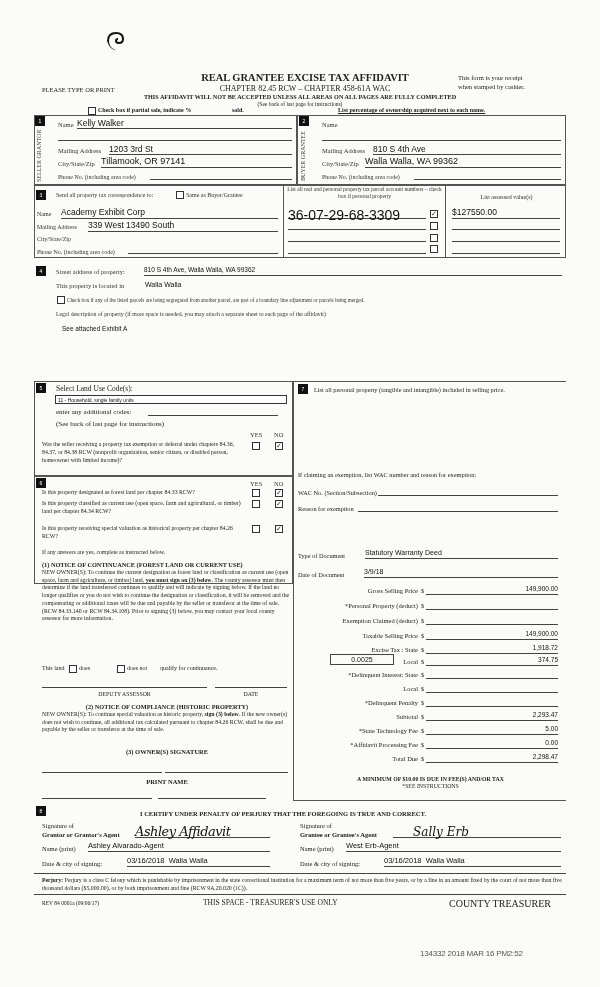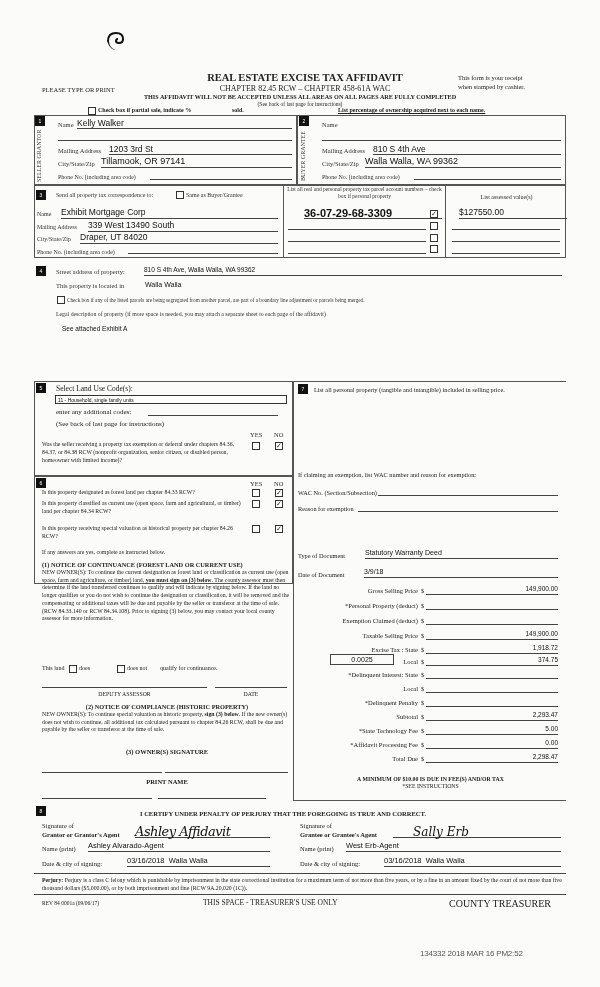--- a/index.html
+++ b/index.html
@@ -22,21 +22,21 @@
 </style>
 </head>
 <body>
 
 <div class="page">
 
   <svg class="logo-mark" viewBox="0 0 20 22">
     <path d="M2 11 Q2 2 11 2 Q19 2 19 9 Q19 14 14 14 Q10 14 10 11 Q10 8 13 8 L13 10 Q12 10 12 11 Q12 12 14 12 Q17 12 17 9 Q17 4 11 4 Q4 4 4 11 Q4 18 11 20 Q5 20 2 11 Z" fill="#111"></path>
   </svg>
 
-  <div class="abs bold center" style="left:180px;top:72px;width:250px;font-size:10.5px;">REAL ESTATE EXCISE TAX AFFIDAVIT</div>
+  <div class="abs bold center" style="left:180px;top:72px;width:250px;font-size:10.5px;">REAL GRANTEE EXCISE TAX AFFIDAVIT</div>
   <div class="abs center" style="left:180px;top:84px;width:250px;font-size:8px;">CHAPTER 82.45 RCW – CHAPTER 458-61A WAC</div>
   <div class="abs" style="left:42px;top:86px;font-size:6.5px;">PLEASE TYPE OR PRINT</div>
   <div class="abs" style="left:458px;top:74px;font-size:6.5px;">This form is your receipt</div>
   <div class="abs" style="left:458px;top:83px;font-size:6.5px;">when stamped by cashier.</div>
   <div class="abs bold center" style="left:60px;top:93px;width:480px;font-size:6.2px;">THIS AFFIDAVIT WILL NOT BE ACCEPTED UNLESS ALL AREAS ON ALL PAGES ARE FULLY COMPLETED</div>
   <div class="abs center" style="left:200px;top:101px;width:200px;font-size:5.5px;">(See back of last page for instructions)</div>
   <div class="cb" style="left:88px;top:107px;"></div>
   <div class="abs bold" style="left:98px;top:107px;font-size:6px;">Check box if partial sale, indicate %</div>
   <div class="abs bold" style="left:232px;top:107px;font-size:6px;">sold.</div>
   <div class="abs bold" style="left:338px;top:107px;font-size:6px;text-decoration:underline;">List percentage of ownership acquired next to each name.</div>
@@ -68,34 +68,33 @@
   <div class="abs ul" style="left:414px;top:172px;width:147px;height:8px;"></div>
 
   <div class="box" style="left:34px;top:185px;width:532px;height:73px;"></div>
   <div class="box" style="left:283px;top:185px;width:163px;height:73px;"></div>
   <div class="badge" style="left:36px;top:190px;">3</div>
   <div class="abs lbl" style="left:56px;top:192px;font-size:6px;">Send all property tax correspondence to:</div>
   <div class="cb" style="left:176px;top:191px;"></div>
   <div class="abs lbl" style="left:186px;top:192px;font-size:6px;">Same as Buyer/Grantee</div>
 
   <div class="abs lbl" style="left:37px;top:211px;font-size:6px;">Name</div>
-  <div class="abs hw ul" style="left:61px;top:207px;width:217px;height:12px;font-size:8.5px;">Exhibit Mortgage Corp</div>
+  <div class="abs hw ul" style="left:61px;top:207px;width:217px;height:12px;font-size:8.5px;">Academy Exhibit Corp</div>
   <div class="abs lbl" style="left:37px;top:224px;font-size:6px;">Mailing Address</div>
   <div class="abs hw ul" style="left:88px;top:220px;width:190px;height:12px;font-size:8.5px;">339 West 13490 South</div>
   <div class="abs lbl" style="left:37px;top:236px;font-size:6px;">City/State/Zip</div>
-  <div class="abs hw ul" style="left:80px;top:232px;width:198px;height:12px;font-size:8.5px;">Draper, UT 84020</div>
   <div class="abs lbl" style="left:37px;top:249px;font-size:6px;">Phone No. (including area code)</div>
   <div class="abs ul" style="left:128px;top:247px;width:150px;height:7px;"></div>
 
   <div class="abs center tiny" style="left:286px;top:186px;width:157px;line-height:7px;">List all real and personal property tax parcel account numbers – check box if personal property</div>
   <div class="abs center tiny" style="left:449px;top:194px;width:115px;font-size:6px;">List assessed value(s)</div>
 
-  <div class="abs hw ul" style="left:304px;top:207px;width:138px;height:12px;font-size:11px;font-weight:bold;">36-07-29-68-3309</div>
+  <div class="abs hw ul" style="left:288px;top:207px;width:138px;height:12px;font-size:14px;">36-07-29-68-3309</div>
   <div class="cb" style="left:430px;top:210px;">✓</div>
-  <div class="abs hw ul" style="left:452px;top:207px;width:108px;height:12px;font-size:8.5px;margin-left:7px;">$127550.00</div>
+  <div class="abs hw ul" style="left:452px;top:207px;width:108px;height:12px;font-size:8.5px;">$127550.00</div>
 
   <div class="abs ul" style="left:288px;top:222px;width:138px;height:8px;"></div>
   <div class="cb" style="left:430px;top:222px;"></div>
   <div class="abs ul" style="left:452px;top:222px;width:108px;height:8px;"></div>
 
   <div class="abs ul" style="left:288px;top:234px;width:138px;height:8px;"></div>
   <div class="cb" style="left:430px;top:234px;"></div>
   <div class="abs ul" style="left:452px;top:234px;width:108px;height:8px;"></div>
 
   <div class="abs ul" style="left:288px;top:246px;width:138px;height:8px;"></div>

